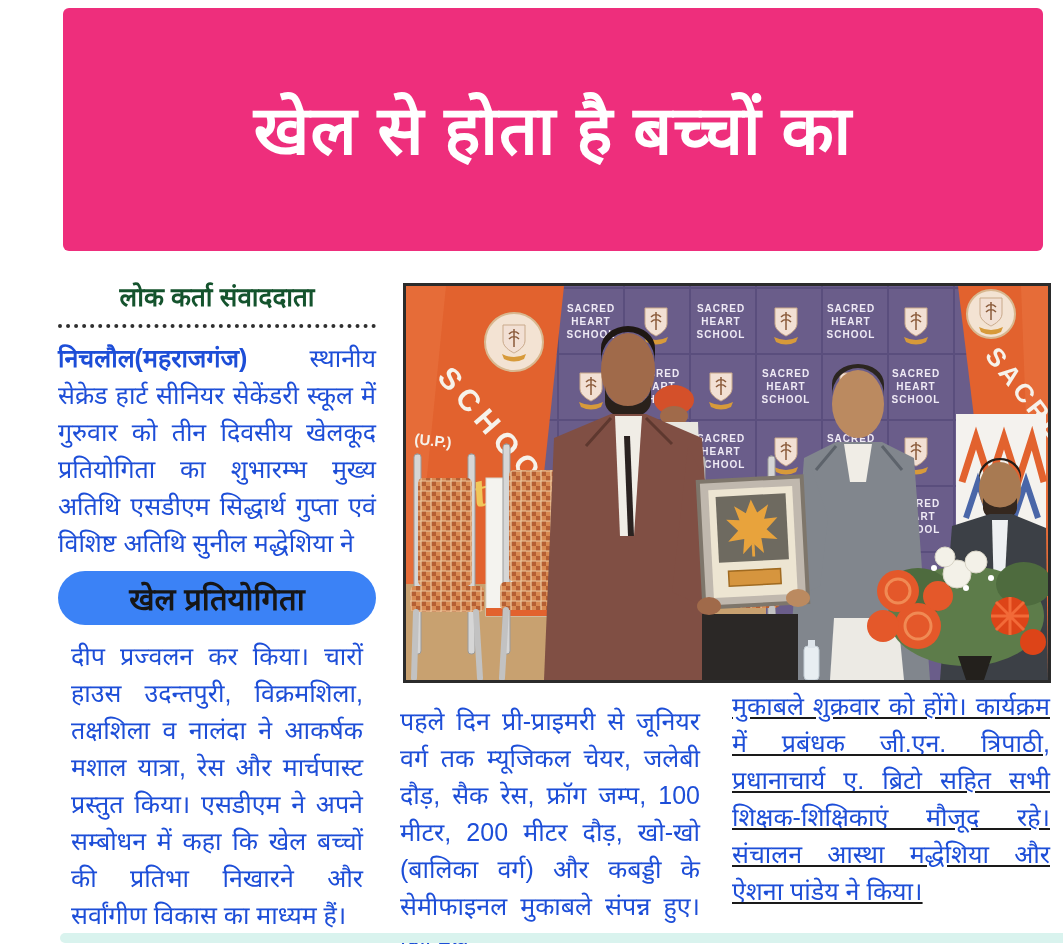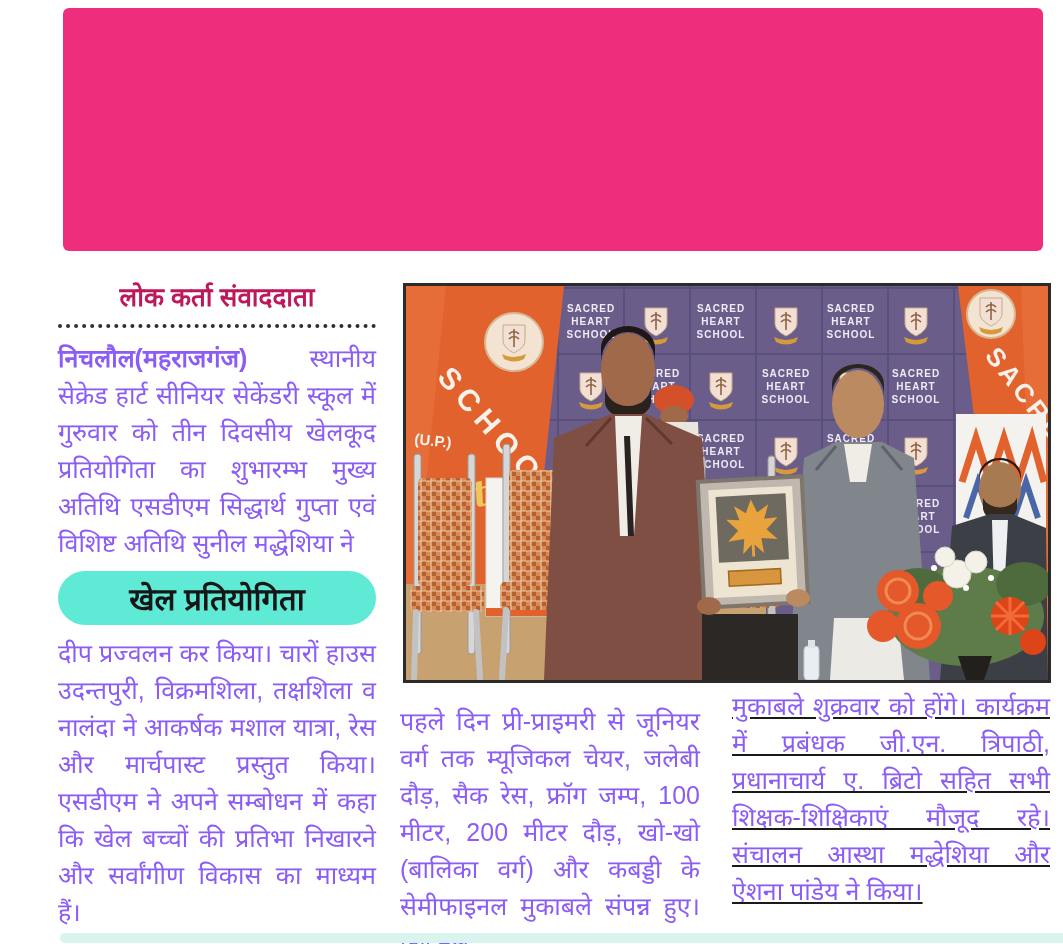--- a/index.html
+++ b/index.html
@@ -8,53 +8,54 @@
   .abs{position:absolute;}
 
   
   .headline{left:63px;top:8px;width:980px;height:243px;background:#ee2e7c;border-radius:6px;
             display:flex;flex-direction:column;justify-content:space-evenly;align-items:center;}
   .headline .hl{color:#ffffff;font-weight:800;font-size:68px;line-height:1.0;
                 letter-spacing:1px;text-align:center;white-space:nowrap;}
 
   
   .leftcol{left:58px;top:276px;width:318px;}
-  .byline{font-weight:bold;font-size:26px;text-align:center;padding:2px 0 10px 0;color:#be185d;}
+  .byline{font-weight:bold;font-size:26px;text-align:center;padding:2px 0 10px 0;color:#14532d;}
   .dotline{border-top:4px dotted #2f2f2f;height:0;margin-bottom:12px;}
-  .bodytext{font-size:25px;line-height:37px;text-align:justify;color:#8b5cf6;}
+  .bodytext{font-size:25px;line-height:37px;text-align:justify;color:#1d4ed8;}
   .bodytext .lead{font-weight:bold;}
-  .subhead-pill{background:#5eead4;border-radius:28px;height:54px;margin:9px 0 10px 0;
+  .subhead-pill{background:#3b82f6;border-radius:28px;height:54px;margin:9px 0 10px 0;
                 display:flex;align-items:center;justify-content:center;}
   .subhead-pill span{font-weight:bold;font-size:31px;color:#161616;}
 
   
   .photo{left:403px;top:283px;width:642px;height:394px;border:3px solid #2b2b2b;background:#3b82f6;}
   .photo svg{display:block;}
 
   
   .col2{left:385px;top:688px;width:330px;}
   .col3{left:732px;top:688px;width:318px;text-decoration:underline;}
 
   
   .footer-strip{left:60px;top:933px;width:1003px;height:10px;background:#d9f3ee;border-radius:6px 0 0 6px;}
 </style>
 </head>
 <body>
 
 <div class="abs headline">
+  <div class="hl">खेल से होता है बच्चों का</div>
 </div>
 
 <div class="abs leftcol">
   <div class="byline">लोक कर्ता संवाददाता</div>
   <div class="dotline"></div>
   <p class="bodytext" style="margin:0;"><span class="lead">निचलौल(महराजगंज)</span><span> स्थानीय सेक्रेड हार्ट सीनियर सेकेंडरी स्कूल में गुरुवार को तीन दिवसीय खेलकूद प्रतियोगिता का शुभारम्भ मुख्य अतिथि एसडीएम सिद्धार्थ गुप्ता एवं विशिष्ट अतिथि सुनील मद्धेशिया ने</span></p>
   <div class="subhead-pill">
     <span>खेल प्रतियोगिता</span>
   </div>
-  <p class="bodytext" style="margin:0;">दीप प्रज्वलन कर किया। चारों हाउस उदन्तपुरी, विक्रमशिला, तक्षशिला व नालंदा ने आकर्षक मशाल यात्रा, रेस और मार्चपास्ट प्रस्तुत किया। एसडीएम ने अपने सम्बोधन में कहा कि खेल बच्चों की प्रतिभा निखारने और सर्वांगीण विकास का माध्यम हैं।</p>
+  <p class="bodytext" style="margin:13px;">दीप प्रज्वलन कर किया। चारों हाउस उदन्तपुरी, विक्रमशिला, तक्षशिला व नालंदा ने आकर्षक मशाल यात्रा, रेस और मार्चपास्ट प्रस्तुत किया। एसडीएम ने अपने सम्बोधन में कहा कि खेल बच्चों की प्रतिभा निखारने और सर्वांगीण विकास का माध्यम हैं।</p>
 </div>
 
 <div class="abs photo">
 <svg width="642" height="394" viewBox="0 0 642 394" xmlns="http://www.w3.org/2000/svg">
   <defs>
     <g id="crest-shape">
       <path d="M-11,-13 H11 V3 C11,10 0,15 0,15 C0,15 -11,10 -11,3 Z" fill="#f2e0d4" stroke="#c9a98a" stroke-width="1"></path>
       <path d="M0,-9 V9 M-5,-4 C-2,-7 2,-7 5,-4 M-5,1 C-2,-2 2,-2 5,1" stroke="#8a5a3a" fill="none" stroke-width="1.5"></path>
       <path d="M-12,16 Q0,22 12,16 L10,21 Q0,26 -10,21 Z" fill="#d79a3a"></path>
     </g>

